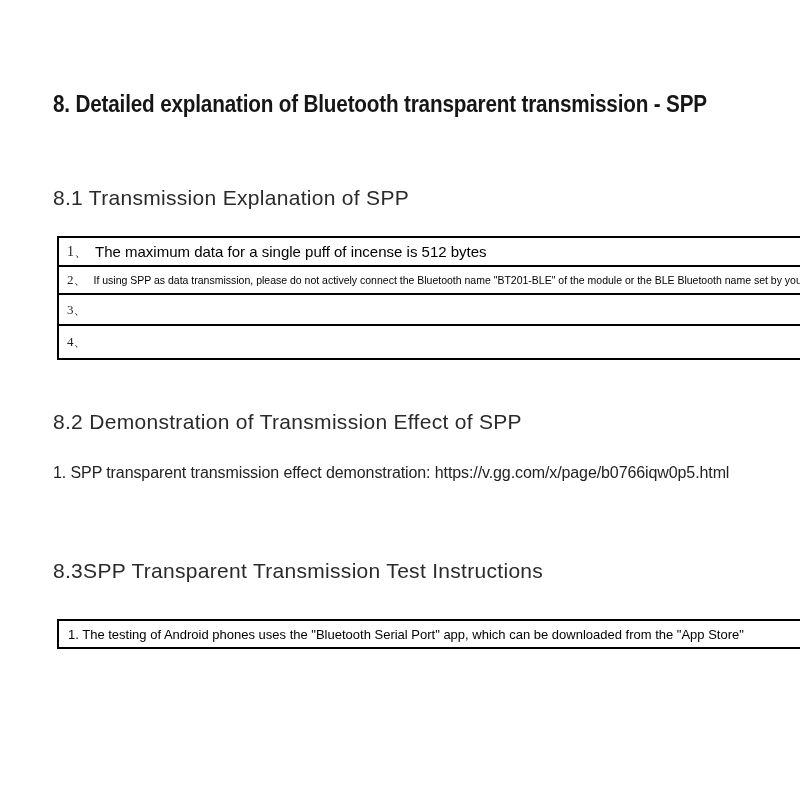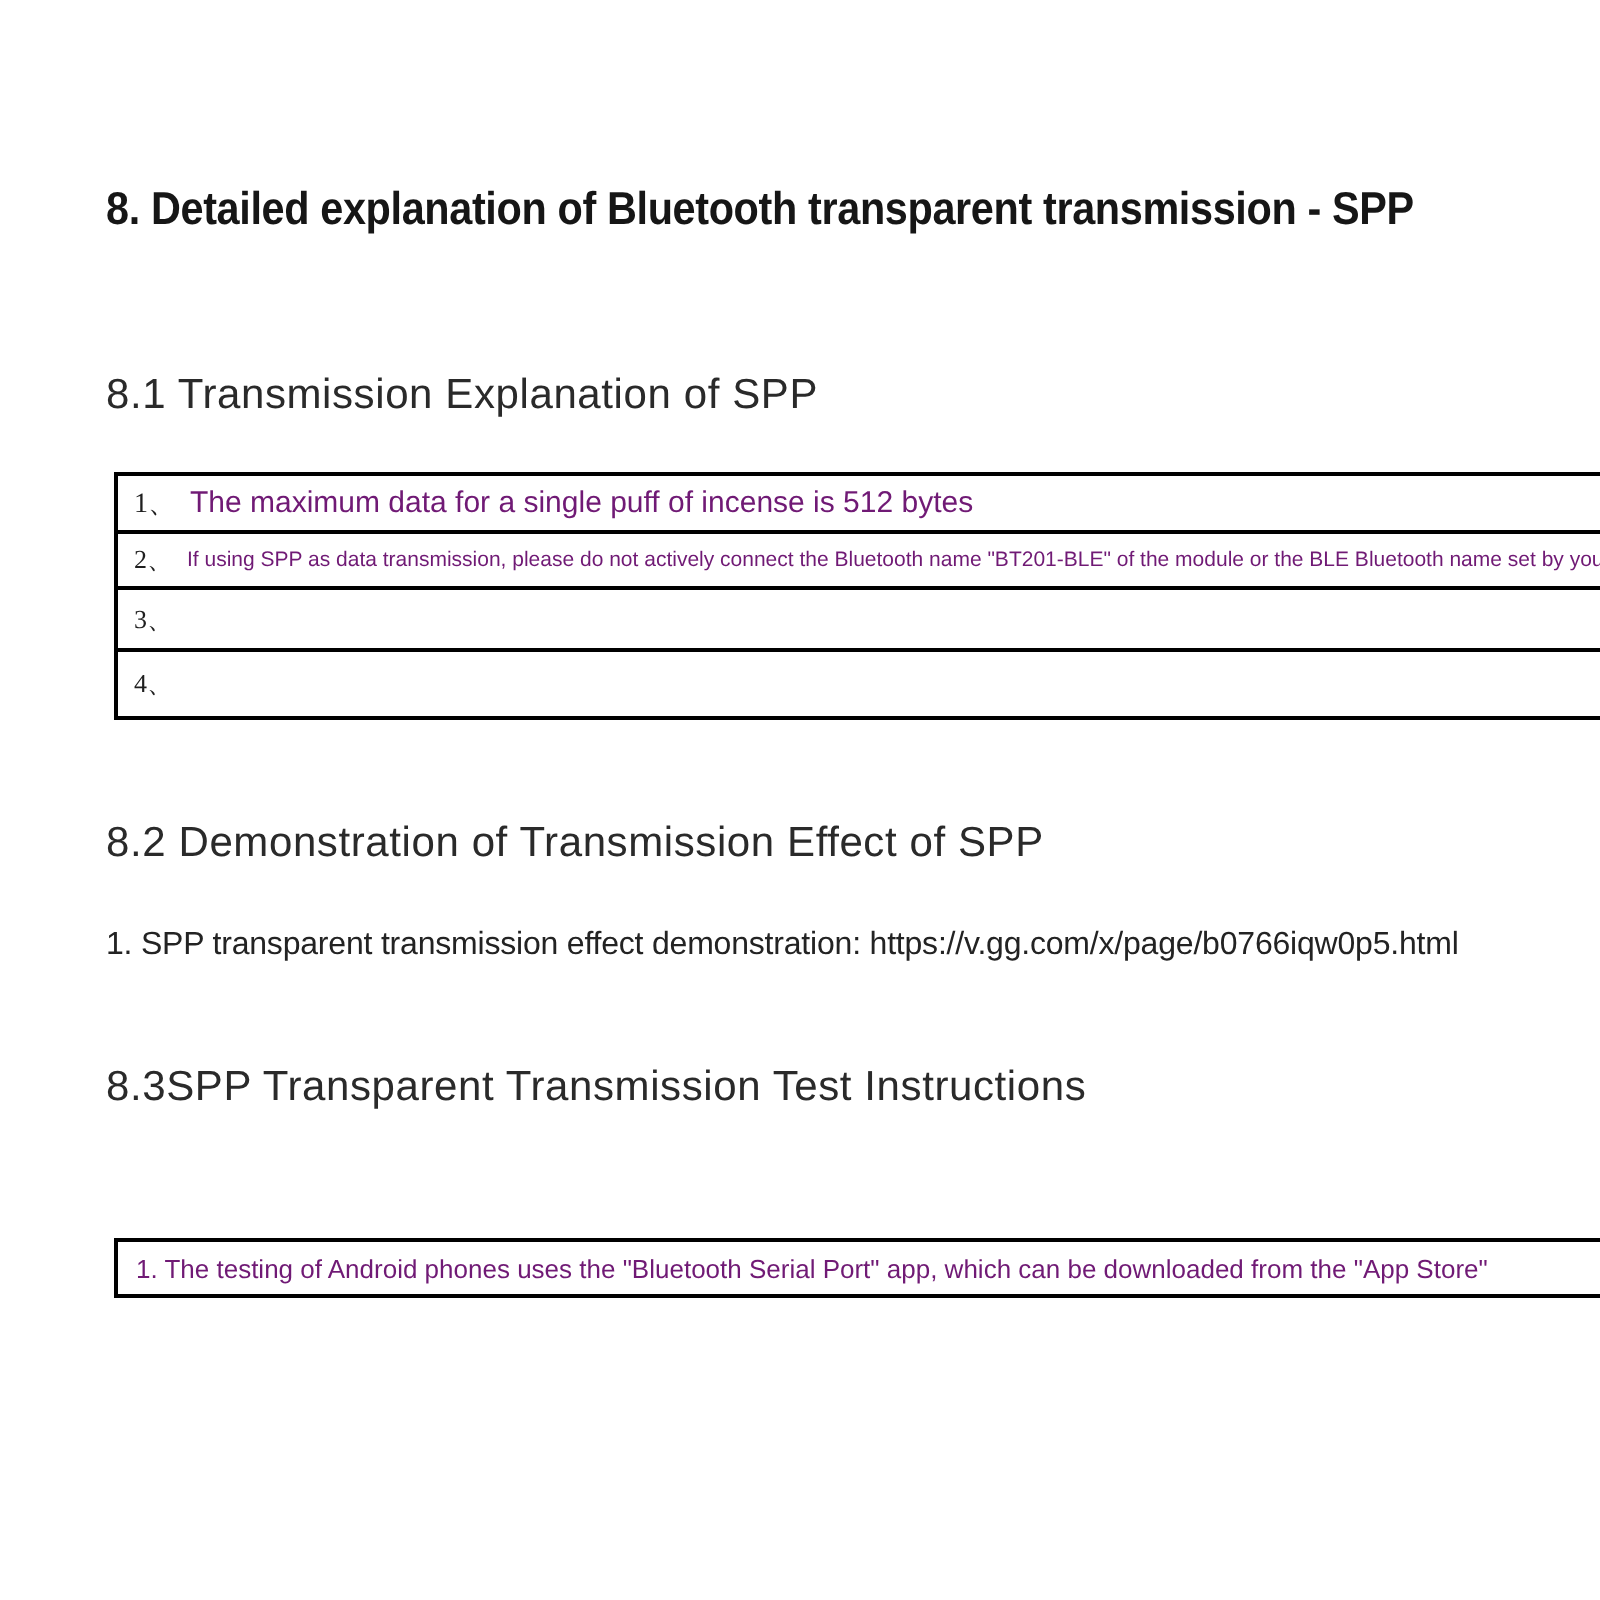--- a/index.html
+++ b/index.html
@@ -32,21 +32,21 @@
     left: 16px;
     font-size: 21px;
     font-weight: 400;
     color: #2a2a2a;
     white-space: nowrap;
     letter-spacing: 0.3px;
     text-align: right;
   }
   .heading-8-1 { top: 186px; }
   .heading-8-2 { top: 410px; }
-  .heading-8-3 { top: 532px; }
+  .heading-8-3 { top: 559px; }
   .doc-table {
     position: absolute;
     left: 20px;
     width: 762px;
     border: 2px solid #000000;
     box-sizing: border-box;
     display: flex;
     flex-direction: column;
     background: #ffffff;
   }
@@ -67,21 +67,21 @@
   .t1-r4 { height: 32px; font-size: 13px; }
   .row-num {
     font-family: "Liberation Serif", serif;
     font-size: 13px;
     margin-left: 8px;
     margin-right: 7px;
     color: #1f1f1f;
     flex: 0 0 auto;
   }
   .t1-r1 .row-num { font-size: 14px; }
-  .row-text { color: #701a75; }
+  .row-text { color: #000000; }
   .t2-row {
     height: 26px;
     font-size: 13px;
     padding-left: 9px;
     color: #1d1d1d;
   }
   .t2-r3 { height: 29px; }
   .body-paragraph {
     position: absolute;
     left: 16px; top: 464px;

